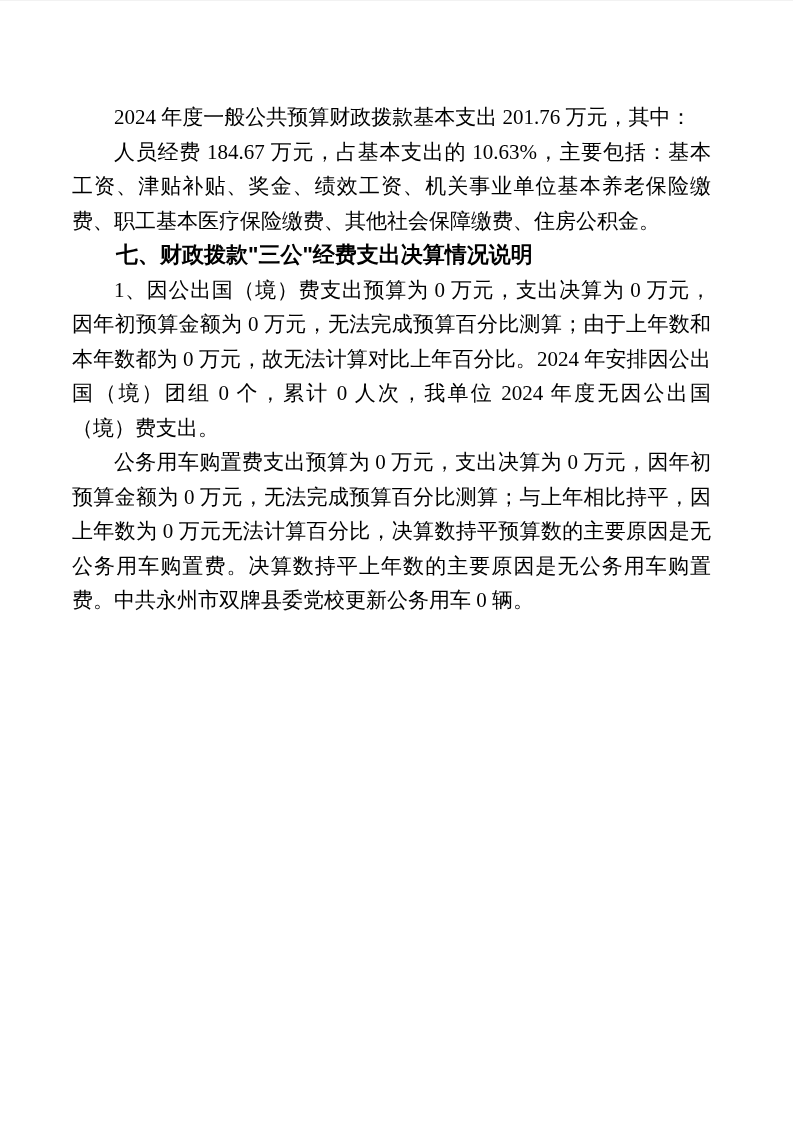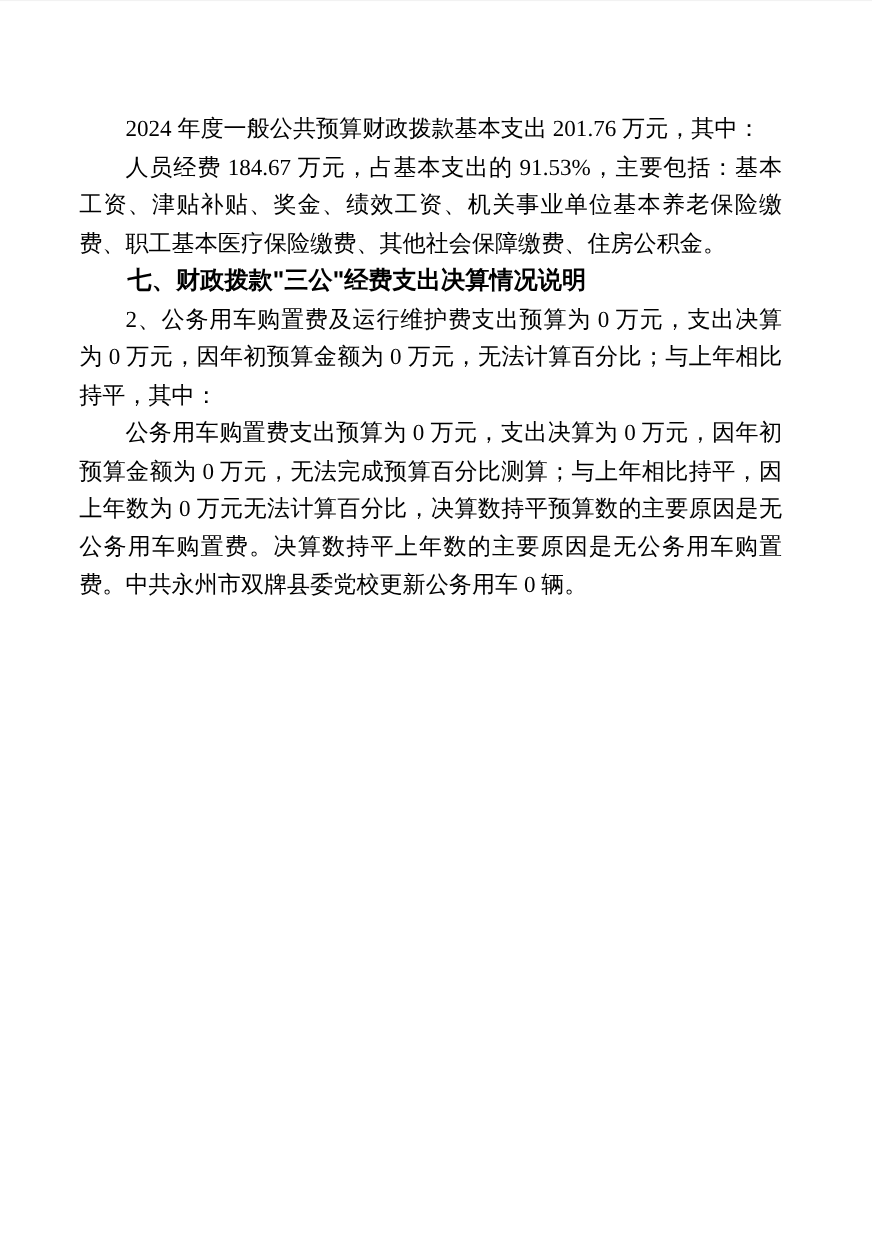--- a/index.html
+++ b/index.html
@@ -36,17 +36,17 @@
     text-align: justify;
     text-indent: 2em;
     color: #000000;
   }
 </style>
 </head>
 <body>
 
 <div class="page">
   <p class="body-para">2024 年度一般公共预算财政拨款基本支出 201.76 万元，其中：</p>
-  <p class="body-para">人员经费 184.67 万元，占基本支出的 91.53%，主要包括：基本工资、津贴补贴、奖金、绩效工资、机关事业单位基本养老保险缴费、职工基本医疗保险缴费、其他社会保障缴费、住房公积金。</p>
+  <p class="body-para">人员经费 184.67 万元，占基本支出的 10.63%，主要包括：基本工资、津贴补贴、奖金、绩效工资、机关事业单位基本养老保险缴费、职工基本医疗保险缴费、其他社会保障缴费、住房公积金。</p>
   <h2 class="section-heading">七、财政拨款"三公"经费支出决算情况说明</h2>
-  <p class="body-para">2、公务用车购置费及运行维护费支出预算为 0 万元，支出决算为 0 万元，因年初预算金额为 0 万元，无法计算百分比；与上年相比持平，其中：</p>
+  <p class="body-para">1、因公出国（境）费支出预算为 0 万元，支出决算为 0 万元，因年初预算金额为 0 万元，无法完成预算百分比测算；由于上年数和本年数都为 0 万元，故无法计算对比上年百分比。2024 年安排因公出国（境）团组 0 个，累计 0 人次，我单位 2024 年度无因公出国（境）费支出。</p>
   <p class="body-para">公务用车购置费支出预算为 0 万元，支出决算为 0 万元，因年初预算金额为 0 万元，无法完成预算百分比测算；与上年相比持平，因上年数为 0 万元无法计算百分比，决算数持平预算数的主要原因是无公务用车购置费。决算数持平上年数的主要原因是无公务用车购置费。中共永州市双牌县委党校更新公务用车 0 辆。</p>
 </div>
 
 </body></html>

